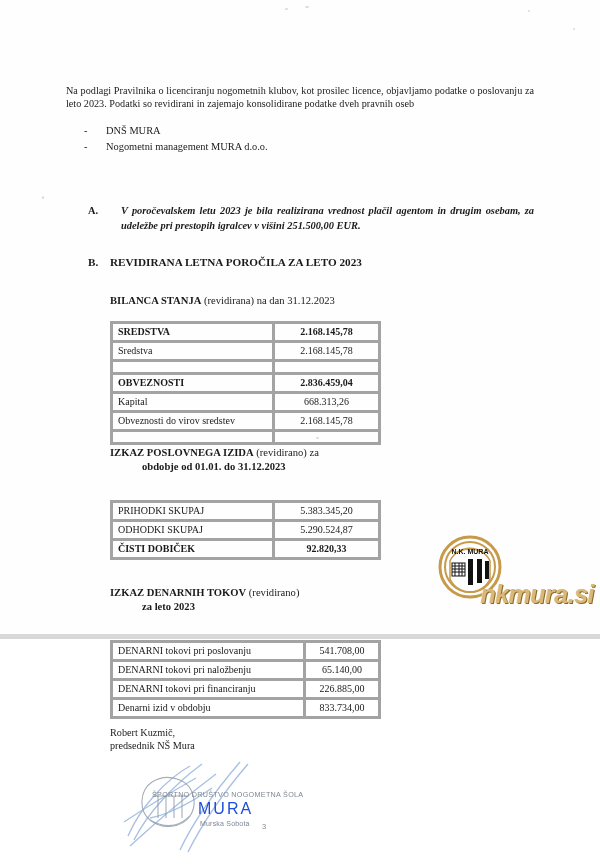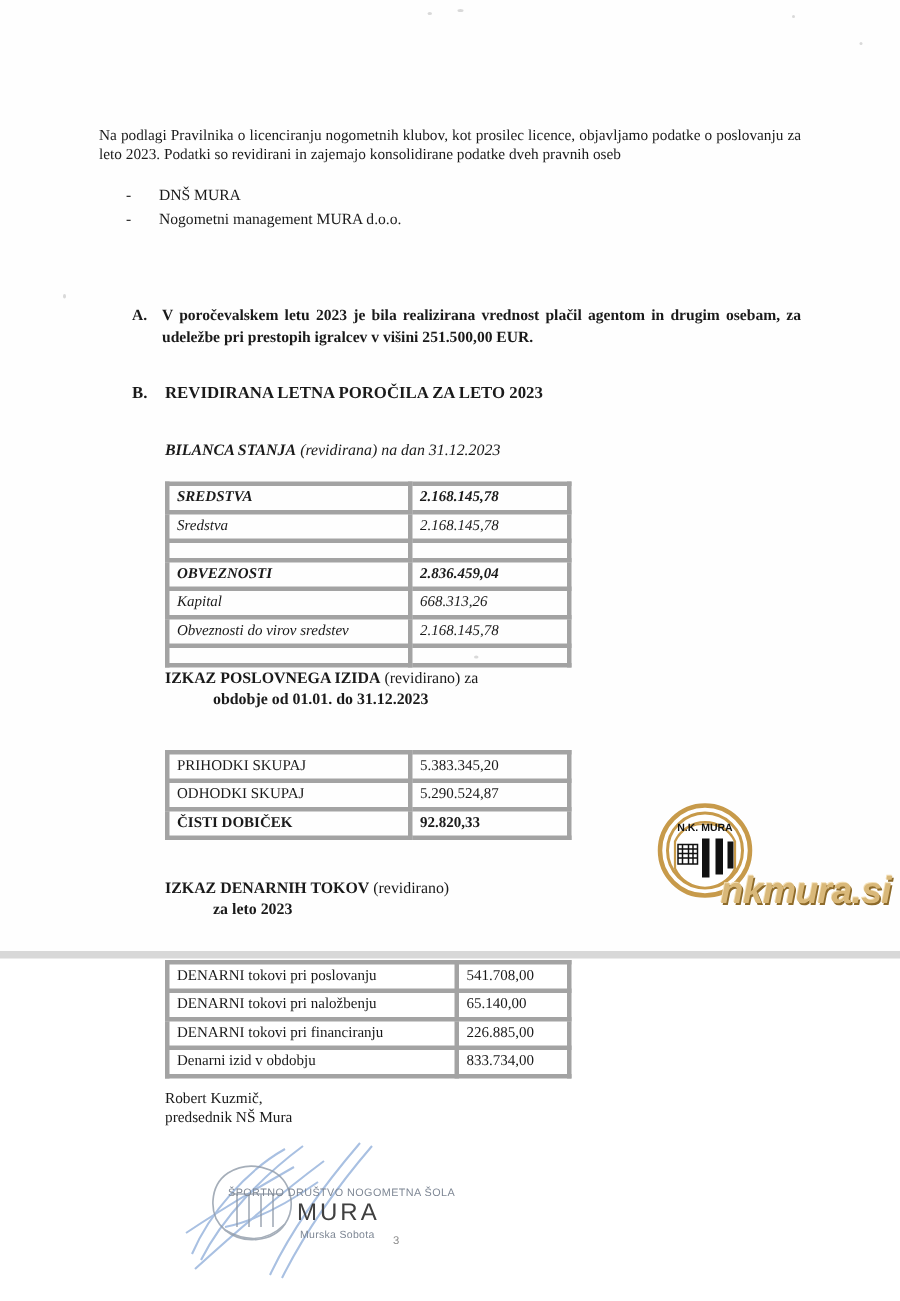--- a/index.html
+++ b/index.html
@@ -51,22 +51,23 @@
     font-size: 10.4px;
     line-height: 15px;
     font-weight: bold;
   }
   .sec-a .letter {
     position: absolute;
     left: 0; top: 0;
     width: 20px;
   }
   .sec-a .body {
-    margin-left: 20px;
+    margin-left: 33px;
     text-align: justify;
+    font-style: italic;
   }
   .sec-b {
     position: absolute;
     left: 88px;
     top: 256px;
     width: 446px;
     font-size: 11.2px;
     font-weight: bold;
   }
   .sec-b .letter {
@@ -92,26 +93,26 @@
     font-size: 10px;
     table-layout: fixed;
   }
   table.fin td {
     border: 3px solid #a3a3a3;
     padding: 1px 5px 2px 5px;
     height: 14px;
     line-height: 13px;
     vertical-align: middle;
   }
-  td.num { text-align: left; }
+  td.num { text-align: center; }
   tr.bold td { font-weight: bold; }
   tr.empty td { height: 13px; }
 
   
-  #balance { left: 110px; top: 294px; font-style: italic; }
+  #balance { left: 110px; top: 294px; }
   #balance table { width: 268px; margin-top: 13px; }
   #balance col.c1 { width: 162px; }
   #balance col.c2 { width: 106px; }
 
   
   #income { left: 110px; top: 446px; }
   #income table { width: 268px; margin-top: 26px; }
   #income col.c1 { width: 162px; }
   #income col.c2 { width: 106px; }
 
@@ -140,21 +141,21 @@
   }
   .stamp-svg { position: absolute; left: 0; top: 0; }
   .stamp-text {
     position: absolute;
     color: #7e8794;
     font-family: "Liberation Sans", sans-serif;
     white-space: nowrap;
     text-align: right;
   }
   .st-arc { left: 32px; top: 32px; font-size: 7.2px; letter-spacing: 0.3px; }
-  .st-mura { left: 78px; top: 42px; font-size: 16px; letter-spacing: 2px; color: #404040; }
+  .st-mura { left: 78px; top: 42px; font-size: 16px; letter-spacing: 2px; color: #1d4ed8; }
   .st-city { left: 80px; top: 62px; font-size: 7px; letter-spacing: 0.2px; }
 
   .page-num {
     position: absolute;
     left: 262px;
     top: 822px;
     font-size: 7.5px;
     color: #8a8a8a;
     font-family: "Liberation Sans", sans-serif;
   }

